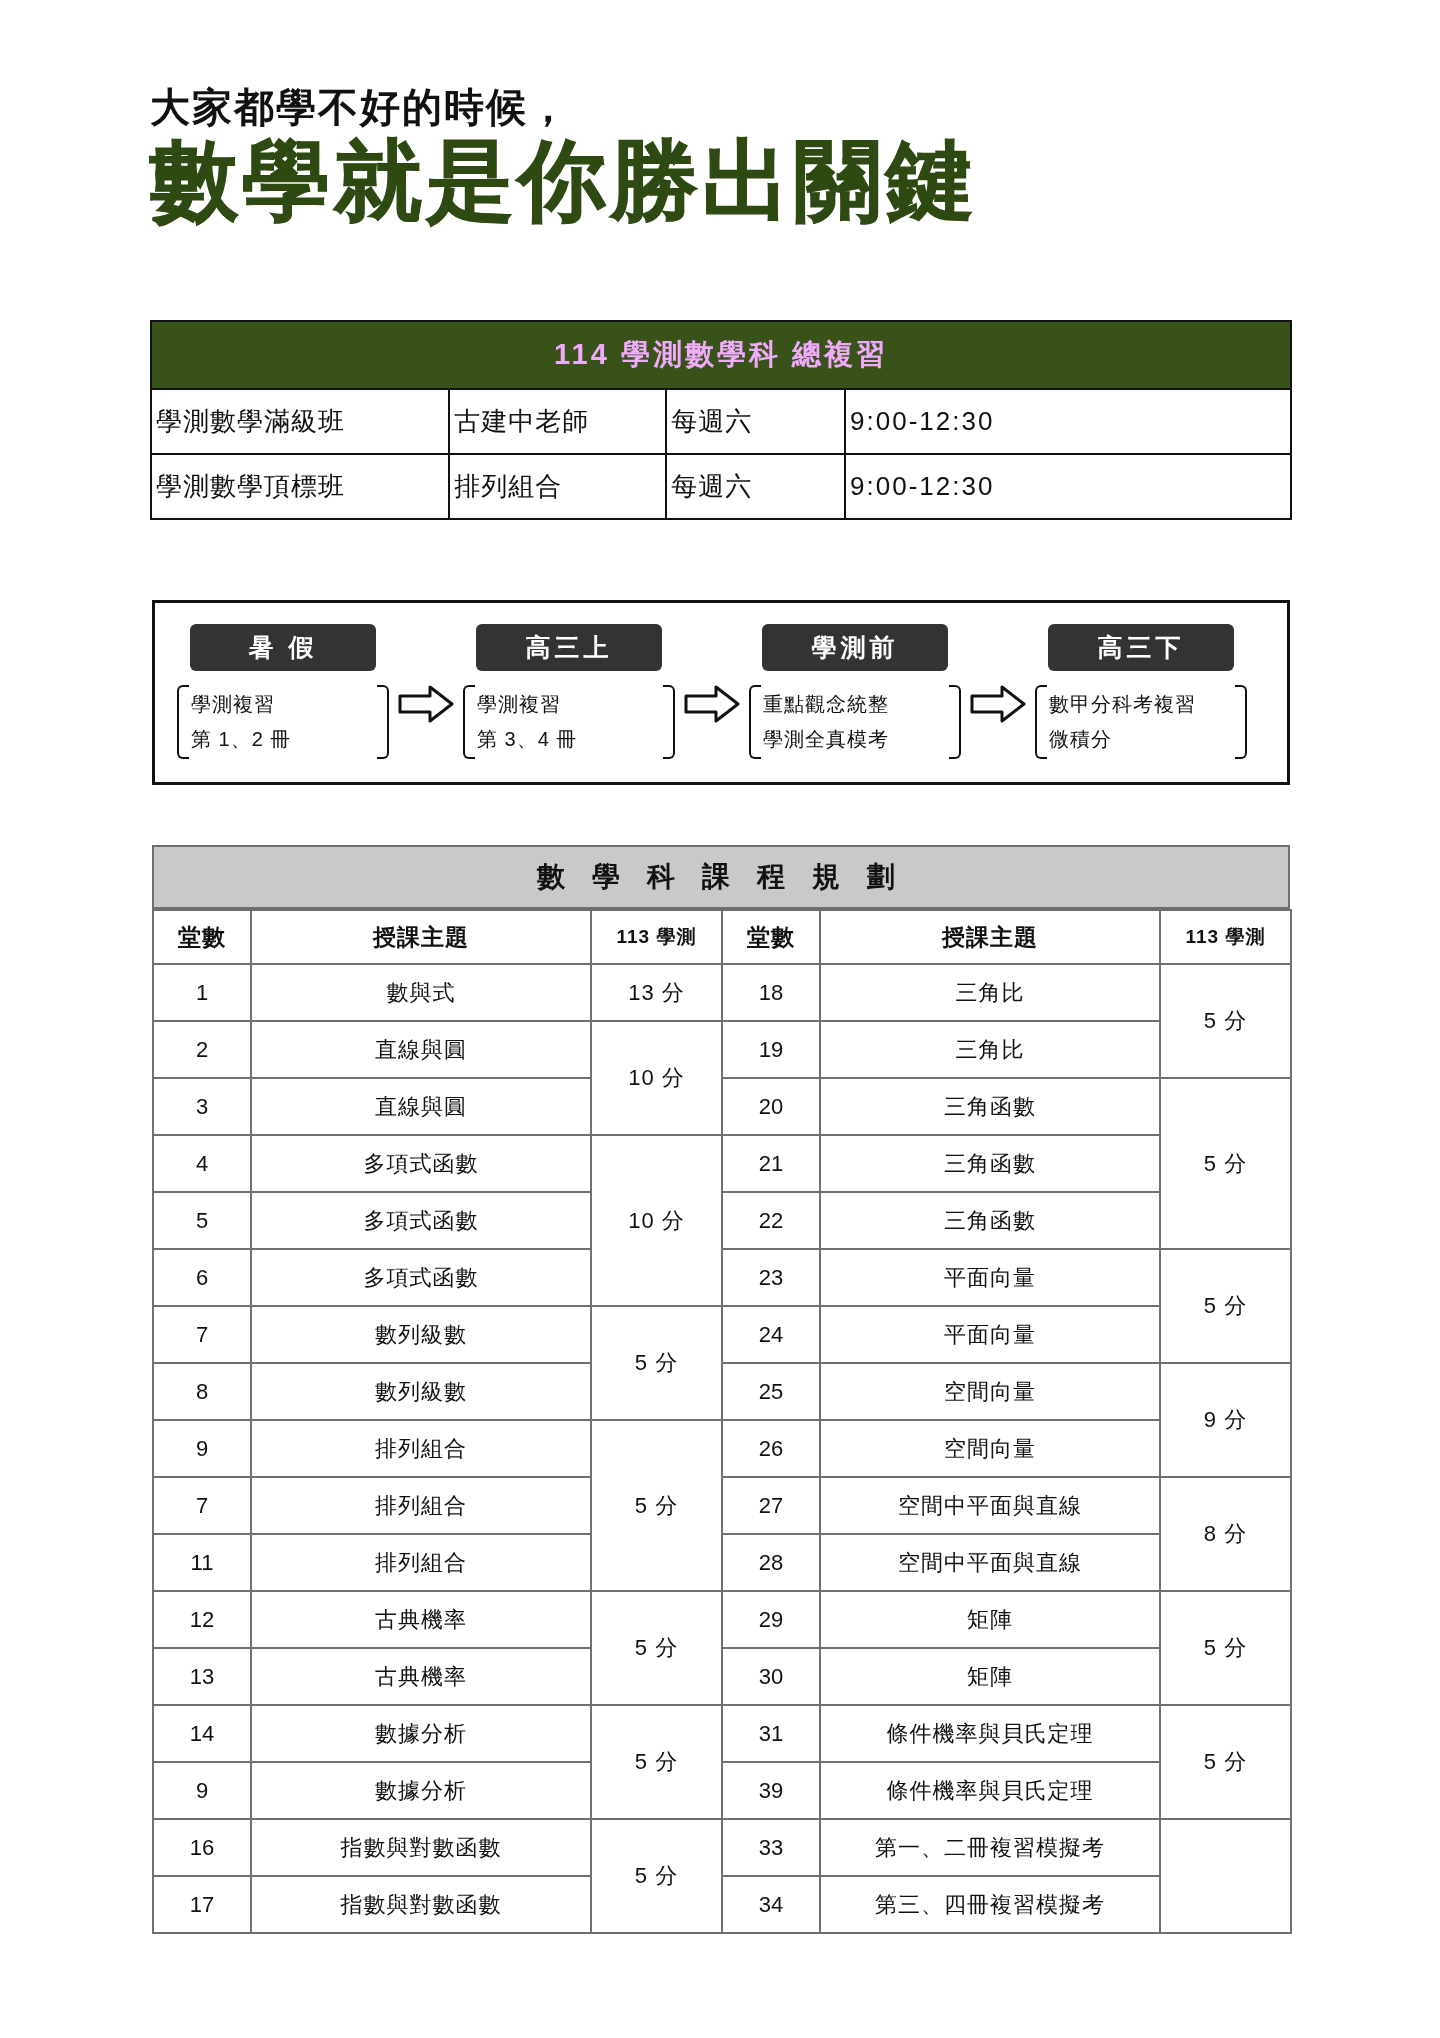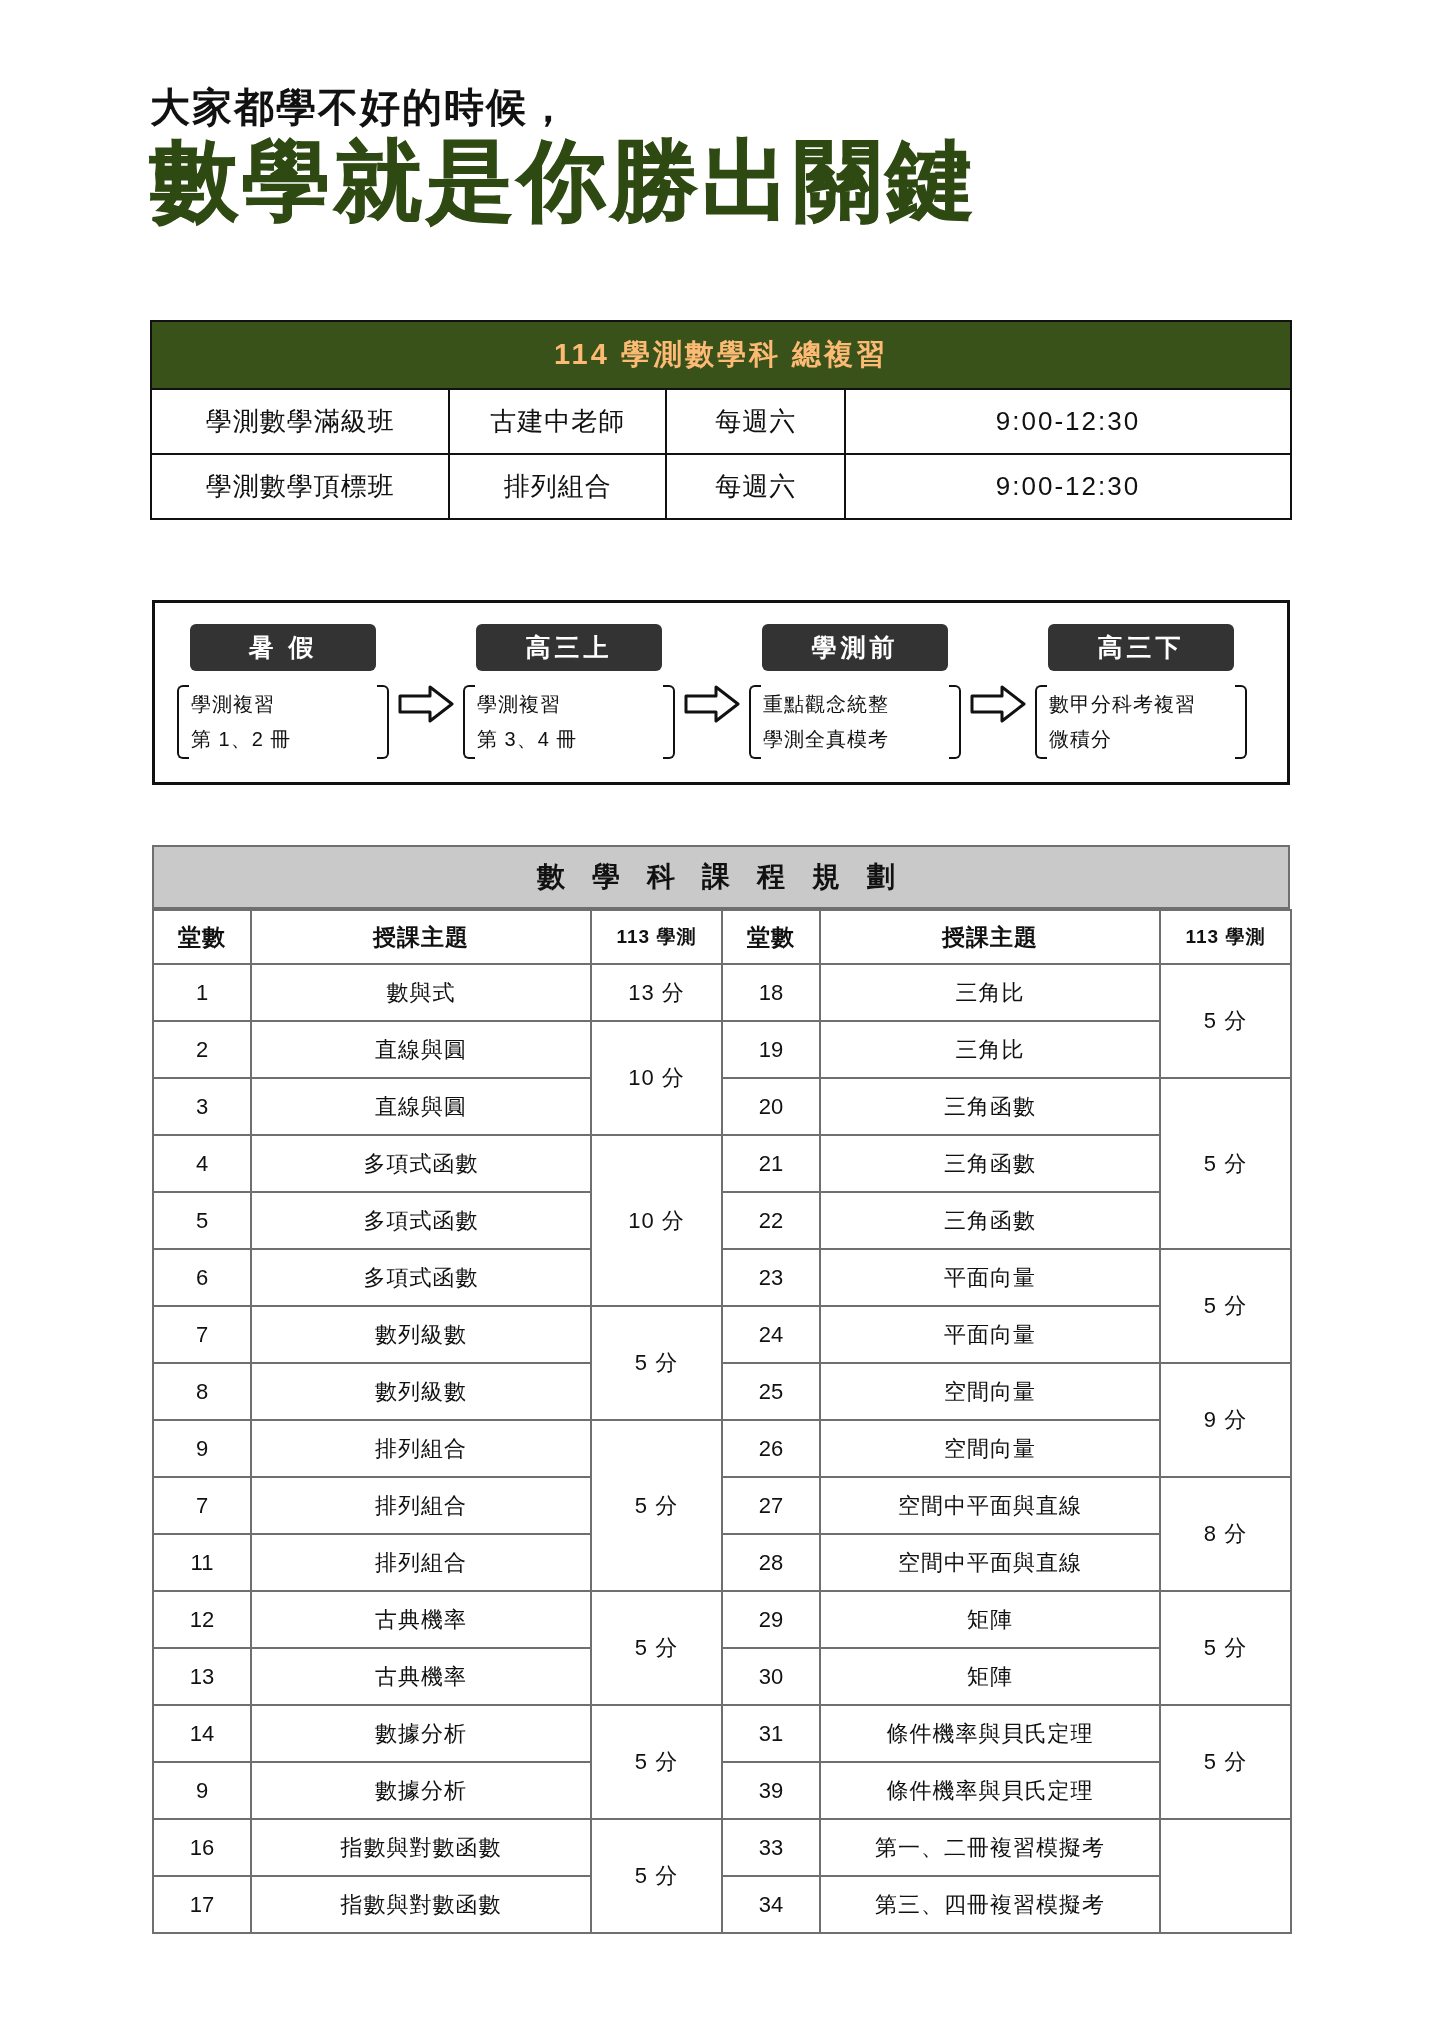--- a/index.html
+++ b/index.html
@@ -52,30 +52,30 @@
   .course-table {
     position: absolute;
     left: 150px;
     top: 320px;
     width: 1142px;
     border-collapse: collapse;
     border: 2px solid #111;
   }
   .course-table th.title {
     background: #39521a;
-    color: #fdba74;
+    color: #f0abfc;
     font-size: 29px;
     font-weight: 700;
     letter-spacing: 3px;
     padding: 13px 0;
     border: 2px solid #111;
   }
   .course-table td {
     border: 2px solid #111;
-    text-align: center;
+    text-align: left;
     font-size: 26px;
     padding: 14px 4px;
     letter-spacing: 1px;
   }
   .course-table td.c1 { width: 300px; }
   .course-table td.c2 { width: 215px; }
   .course-table td.c3 { width: 175px; }
   .course-table td.c4 { width: 452px; letter-spacing: 2px; }
 
   

